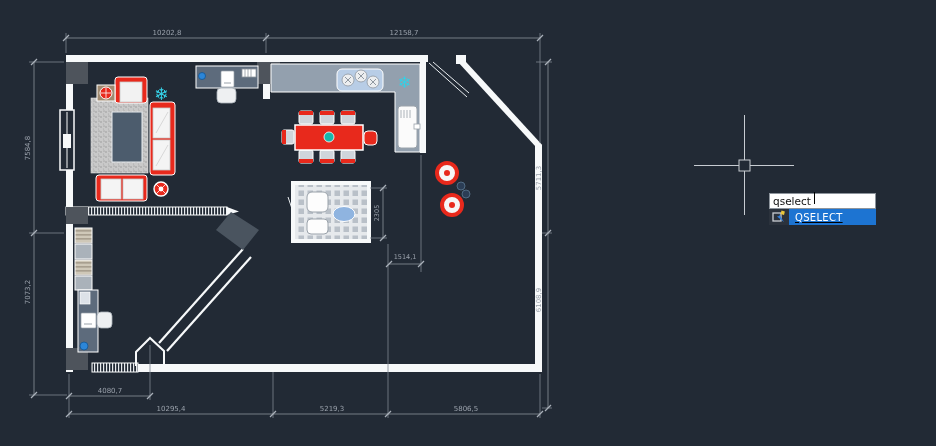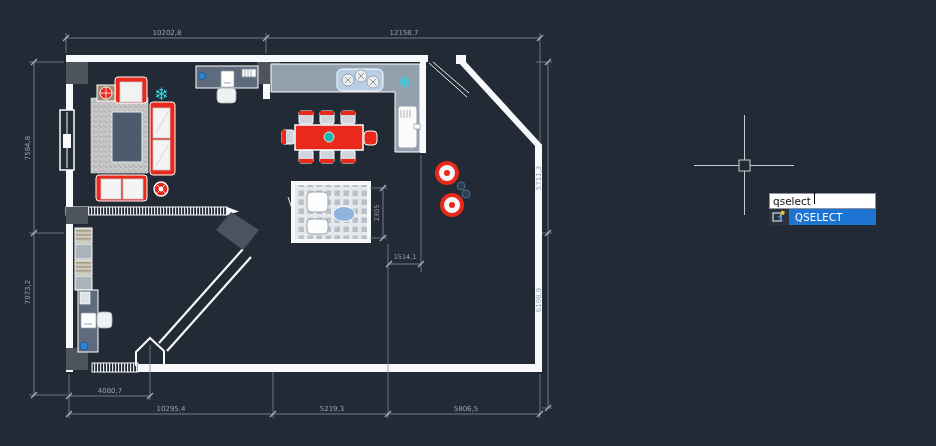--- a/index.html
+++ b/index.html
@@ -1,20 +1,20 @@
 <!DOCTYPE html>
 <html><head>
 <meta charset="utf-8">
 <style>
   html,body{margin:0;padding:0;background:#222a35;}
   .screen{position:relative;width:936px;height:446px;background:#222a35;overflow:hidden;
           font-family:"DejaVu Sans",sans-serif;}
   .plan-svg{position:absolute;left:0;top:0;}
   
-  .cmd{position:absolute;left:769px;top:190px;width:107px;}
+  .cmd{position:absolute;left:769px;top:190px;width:107px;text-decoration:underline;}
   .cmd-input-wrap{position:relative;width:107px;height:16px;}
   .cmd-input{width:107px;height:16px;box-sizing:border-box;border:1px solid #8d949c;
              background:#ffffff;color:#111;font-family:"DejaVu Sans",sans-serif;
              font-size:10.5px;padding:0 3px;outline:none;border-radius:0;}
   .caret{position:absolute;left:45px;top:2px;width:1px;height:12px;background:#000;}
   .suggest{margin-top:3px;width:107px;background:#2b323c;}
   .suggest-row{display:flex;align-items:stretch;height:16px;cursor:default;}
   .sicon{width:20px;display:flex;align-items:center;justify-content:center;background:#2b323c;}
   .slabel-cell{flex:1;display:flex;align-items:center;padding-left:6px;}
   .suggest-row.selected .slabel-cell{background:#1d74d2;}

